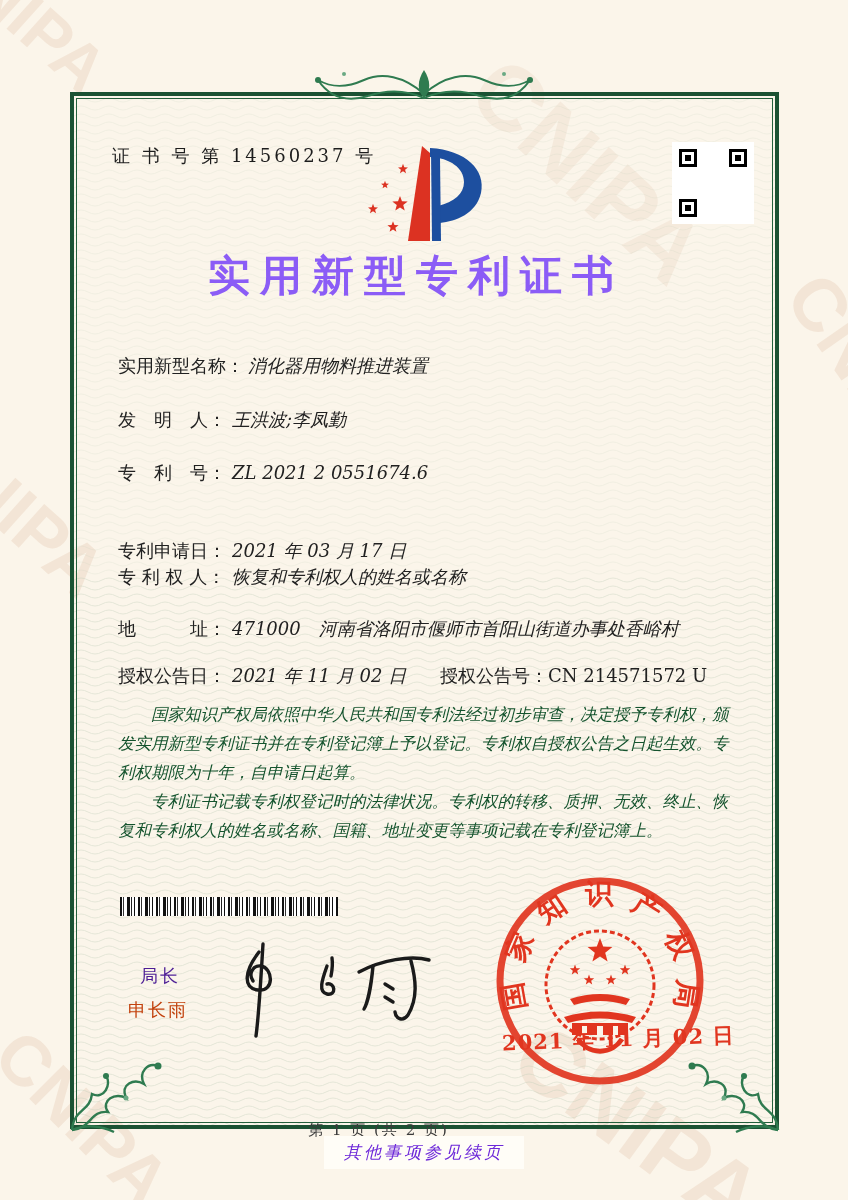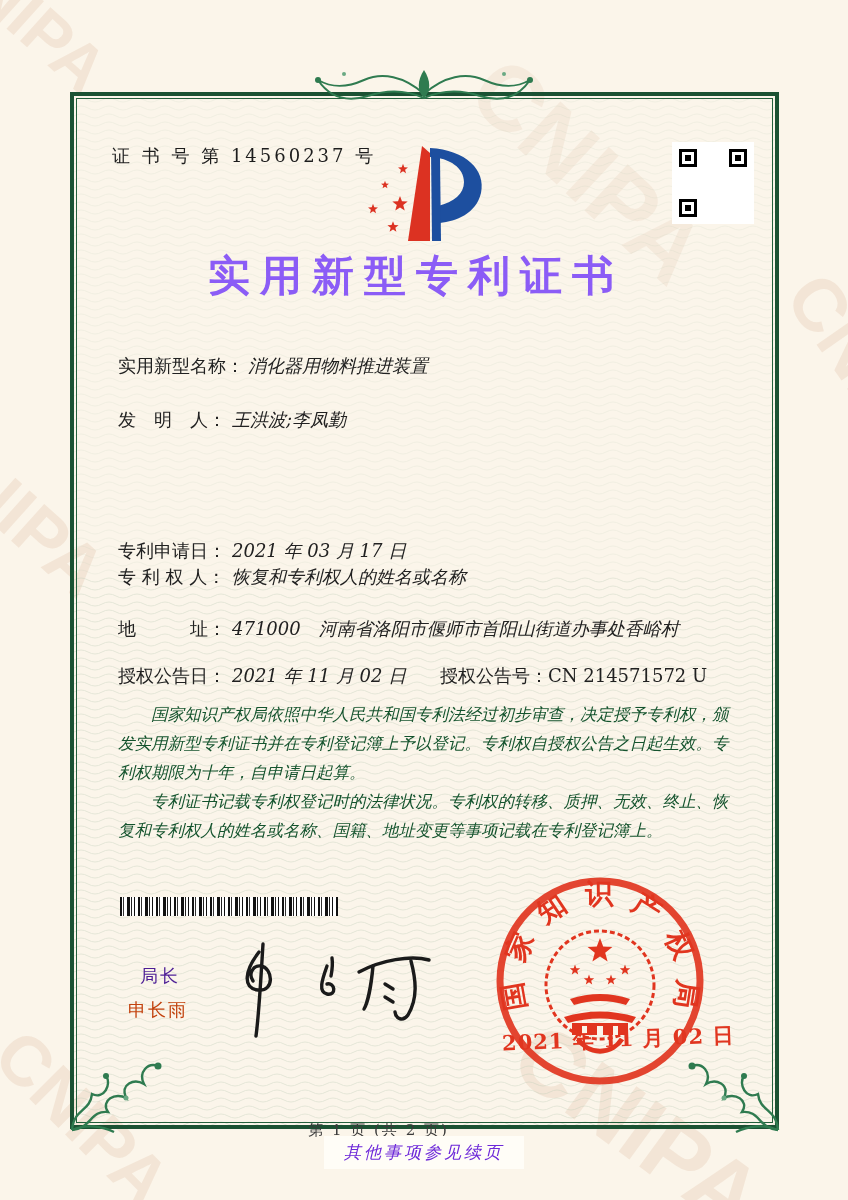--- a/index.html
+++ b/index.html
@@ -163,20 +163,23 @@
       <div class="finder f-bl"></div>
     </div>
 
     <div class="title">实用新型专利证书</div>
 
     <div class="field f1">
       <span class="lbl">实用新型名称：</span><span class="val">消化器用物料推进装置</span>
     </div>
     <div class="field f2">
       <span class="lbl">发　明　人：</span><span class="val">王洪波;李凤勤</span>
+    </div>
+    <div class="field f3">
+      <span class="lbl">专　利　号：</span><span class="val">ZL 2021 2 0551674.6</span>
     </div>
     <div class="field f4">
       <span class="lbl">专利申请日：</span><span class="val">2021 年 03 月 17 日</span>
     </div>
     <div class="field f5">
       <span class="lbl">专 利 权 人：</span><span class="val">恢复和专利权人的姓名或名称</span>
     </div>
     <div class="field f6">
       <span class="lbl">地　　　址：</span><span class="val">471000　河南省洛阳市偃师市首阳山街道办事处香峪村</span>
     </div>

